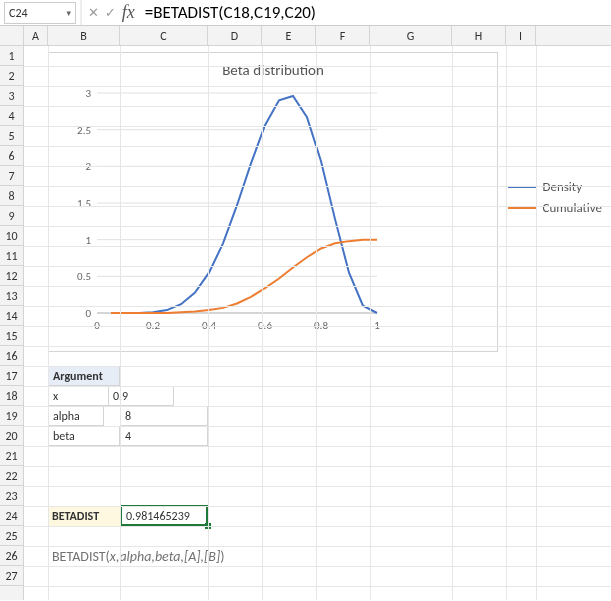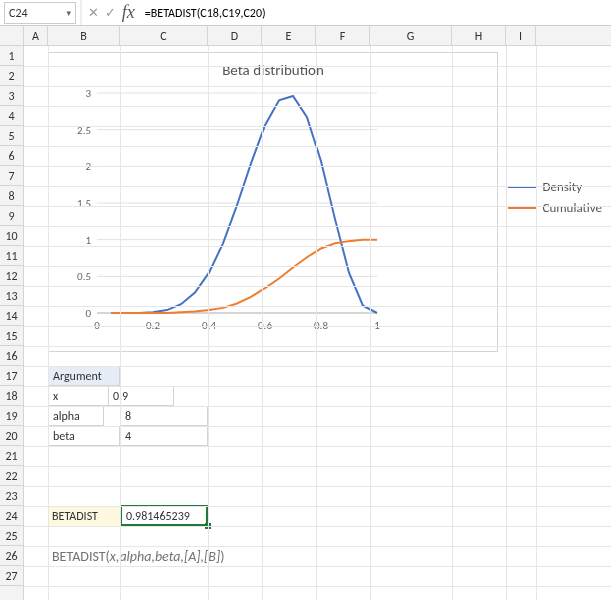--- a/index.html
+++ b/index.html
@@ -32,21 +32,21 @@
     font-size: 12px;
   }
   .chev { font-size: 9px; color: #666; }
   .fb-sep { width:2px; background:#eee; height:100%; }
   .fb-icons { display:flex; align-items:center; gap:6px; padding:0 6px; color:#999; font-size:13px;}
   .fx { font-style: italic; font-family: 'Times New Roman', serif; color:#555; font-size:18px; }
   .formula-input {
     flex: 1;
     border: none;
     outline: none;
-    font-size: 12px;
+    font-size: 17px;
     padding: 0 4px;
     font-family: Calibri, Arial, sans-serif;
   }
   .sheet {
     position: relative;
     width: 611px;
     height: 574px;
   }
   .corner {
     position:absolute; left:0; top:0; width:24px; height:20px;
@@ -70,21 +70,21 @@
   }
   .grid {
     position:absolute; left:24px; top:20px; right:0; bottom:0;
   }
   .gline-v { position:absolute; top:0; bottom:0; width:1px; background:#e6e6e6; }
   .gline-h { position:absolute; left:0; right:0; height:1px; background:#e6e6e6; }
   .cell {
     position:absolute; height:20px; display:flex; align-items:center;
     padding:0 4px; font-size:12px;
   }
-  .bold { font-weight:normal; }
+  .bold { font-weight:bold; }
   .hdr-cell { background:#e6edf7; border:1px solid #d4d4d4;}
   .tbl-cell { border:1px solid #d4d4d4; background:#fff;}
   .betadist-lbl { background:#fff8e1;}
   .sel-cell { border:2px solid #1f7a3a; background:#fff;}
   .sel-handle { position:absolute; width:6px; height:6px; background:#1f7a3a; }
   .chart {
     position:absolute; left:24px; top:6px; width:450px; height:300px;
     background:#fff; border:1px solid #d4d4d4;
   }
   .chart-title { text-align:center; font-size:15px; color:#555; margin-top:8px;}

